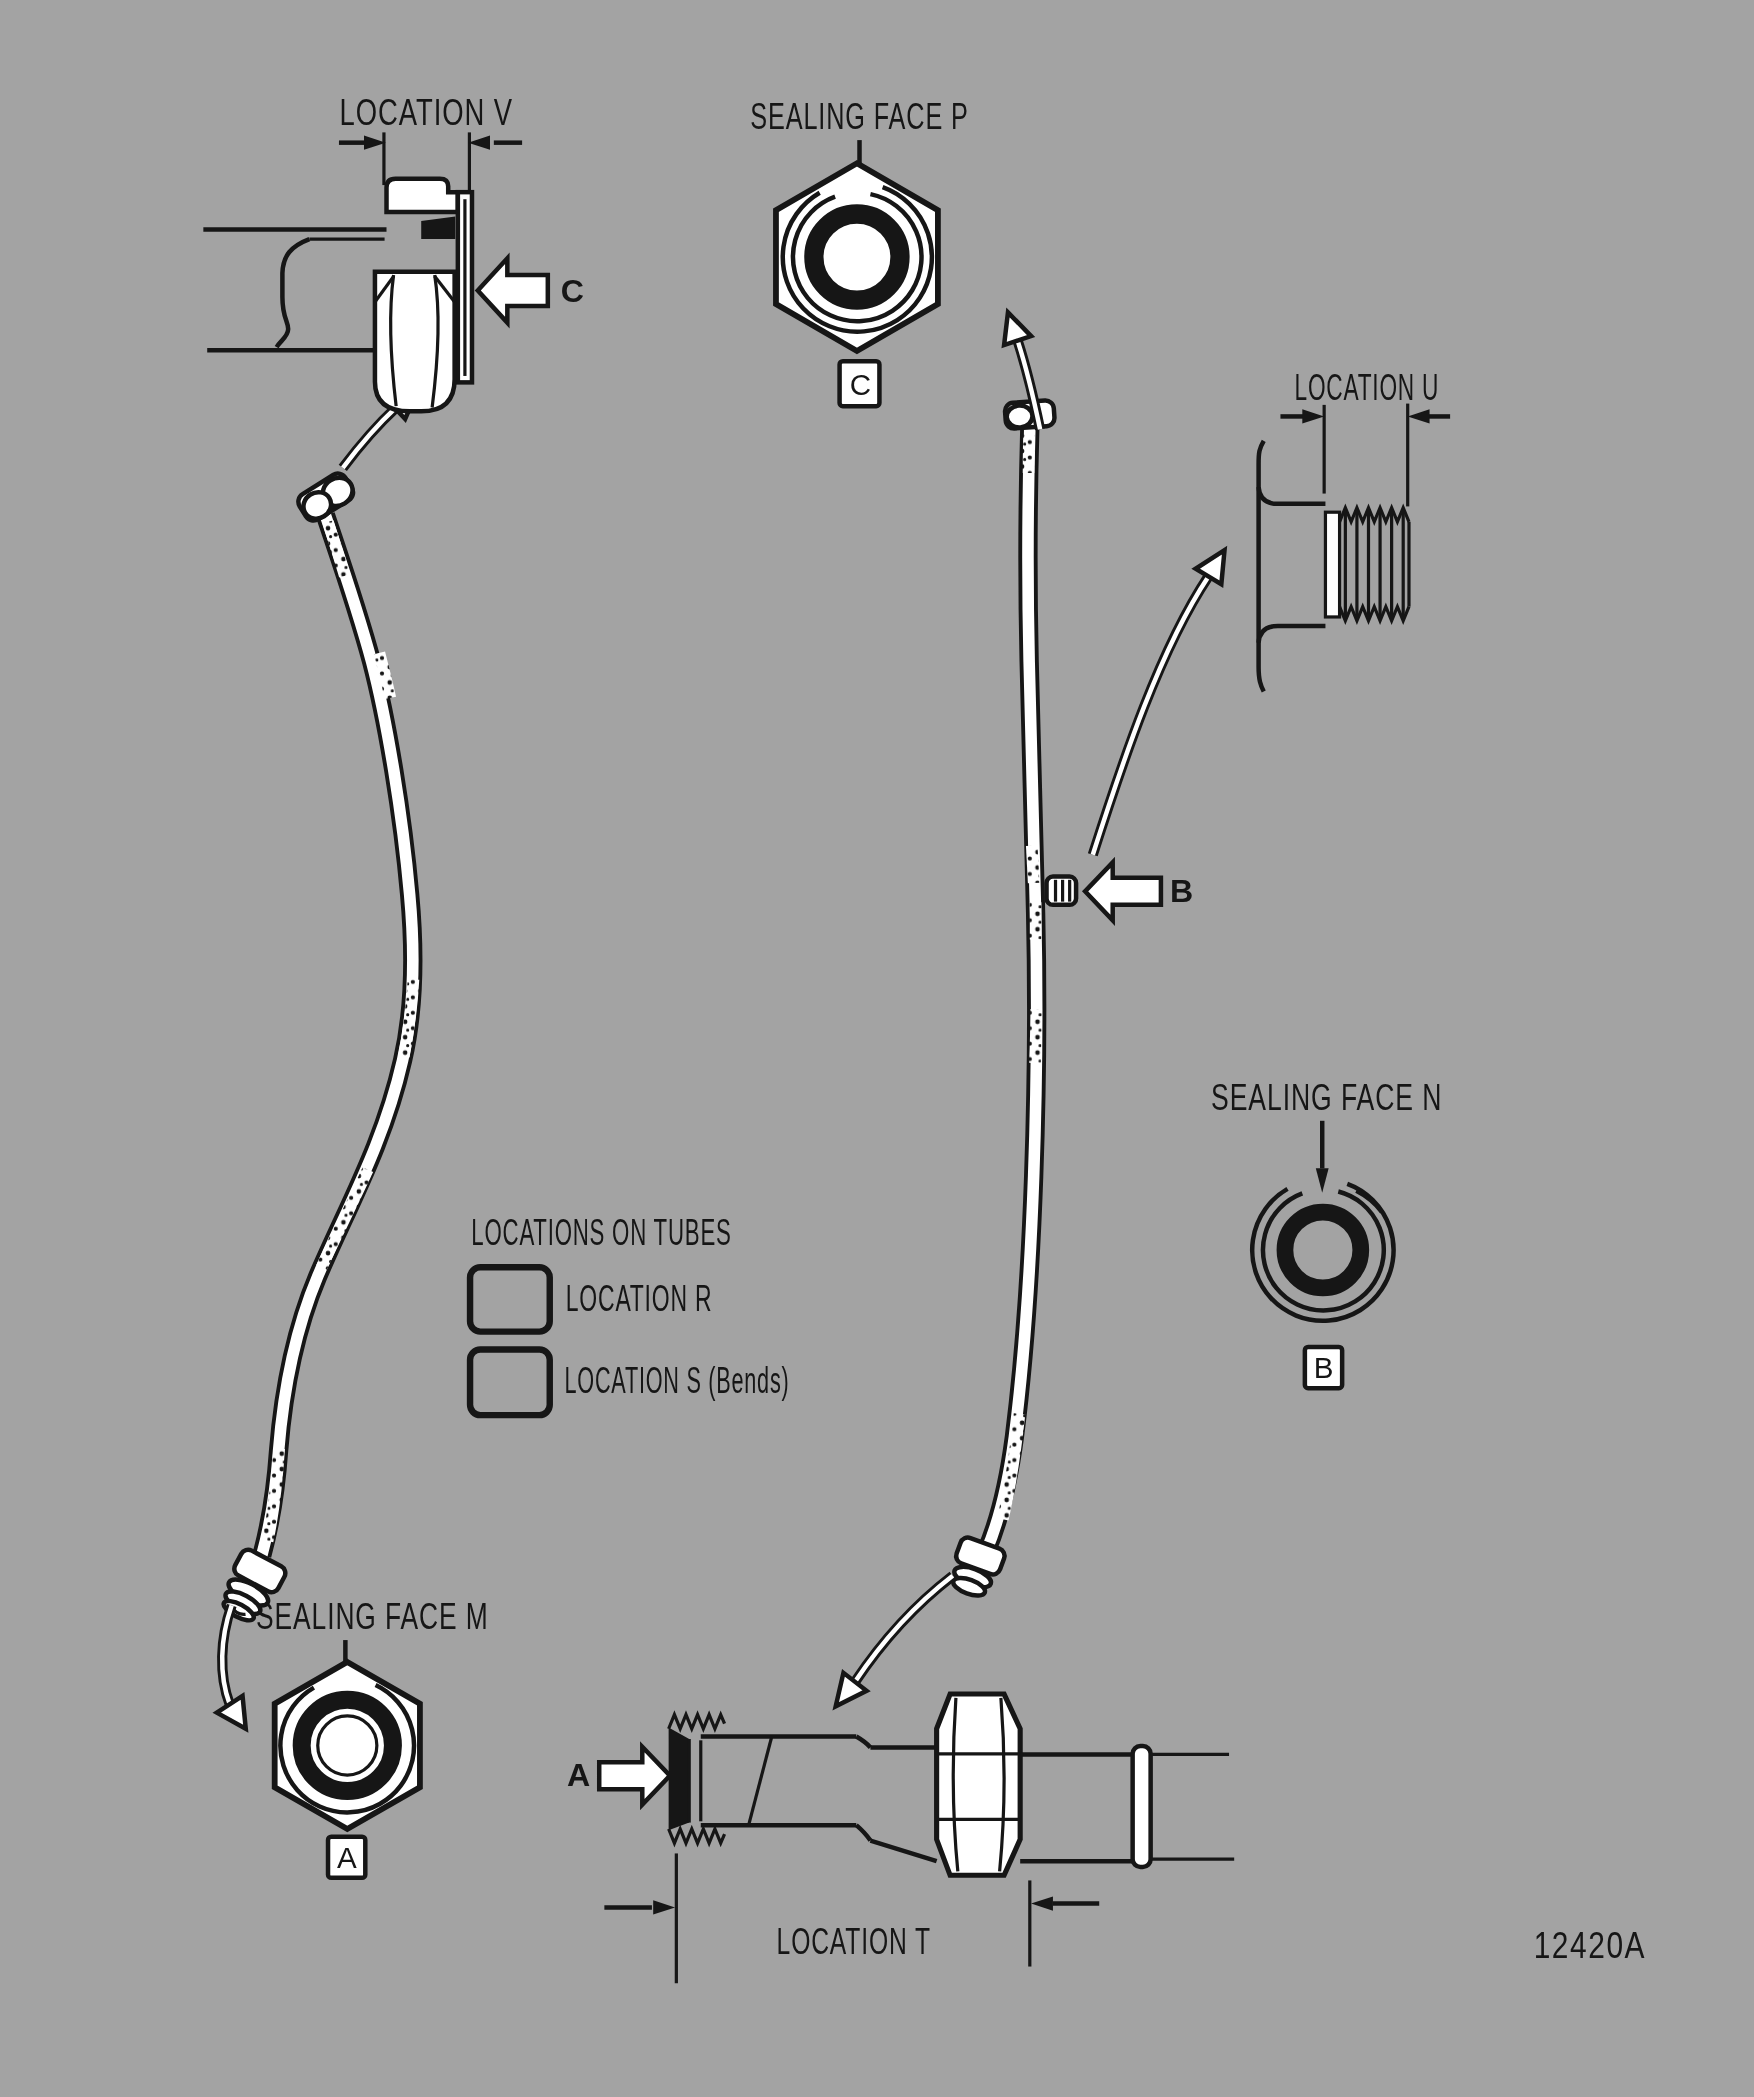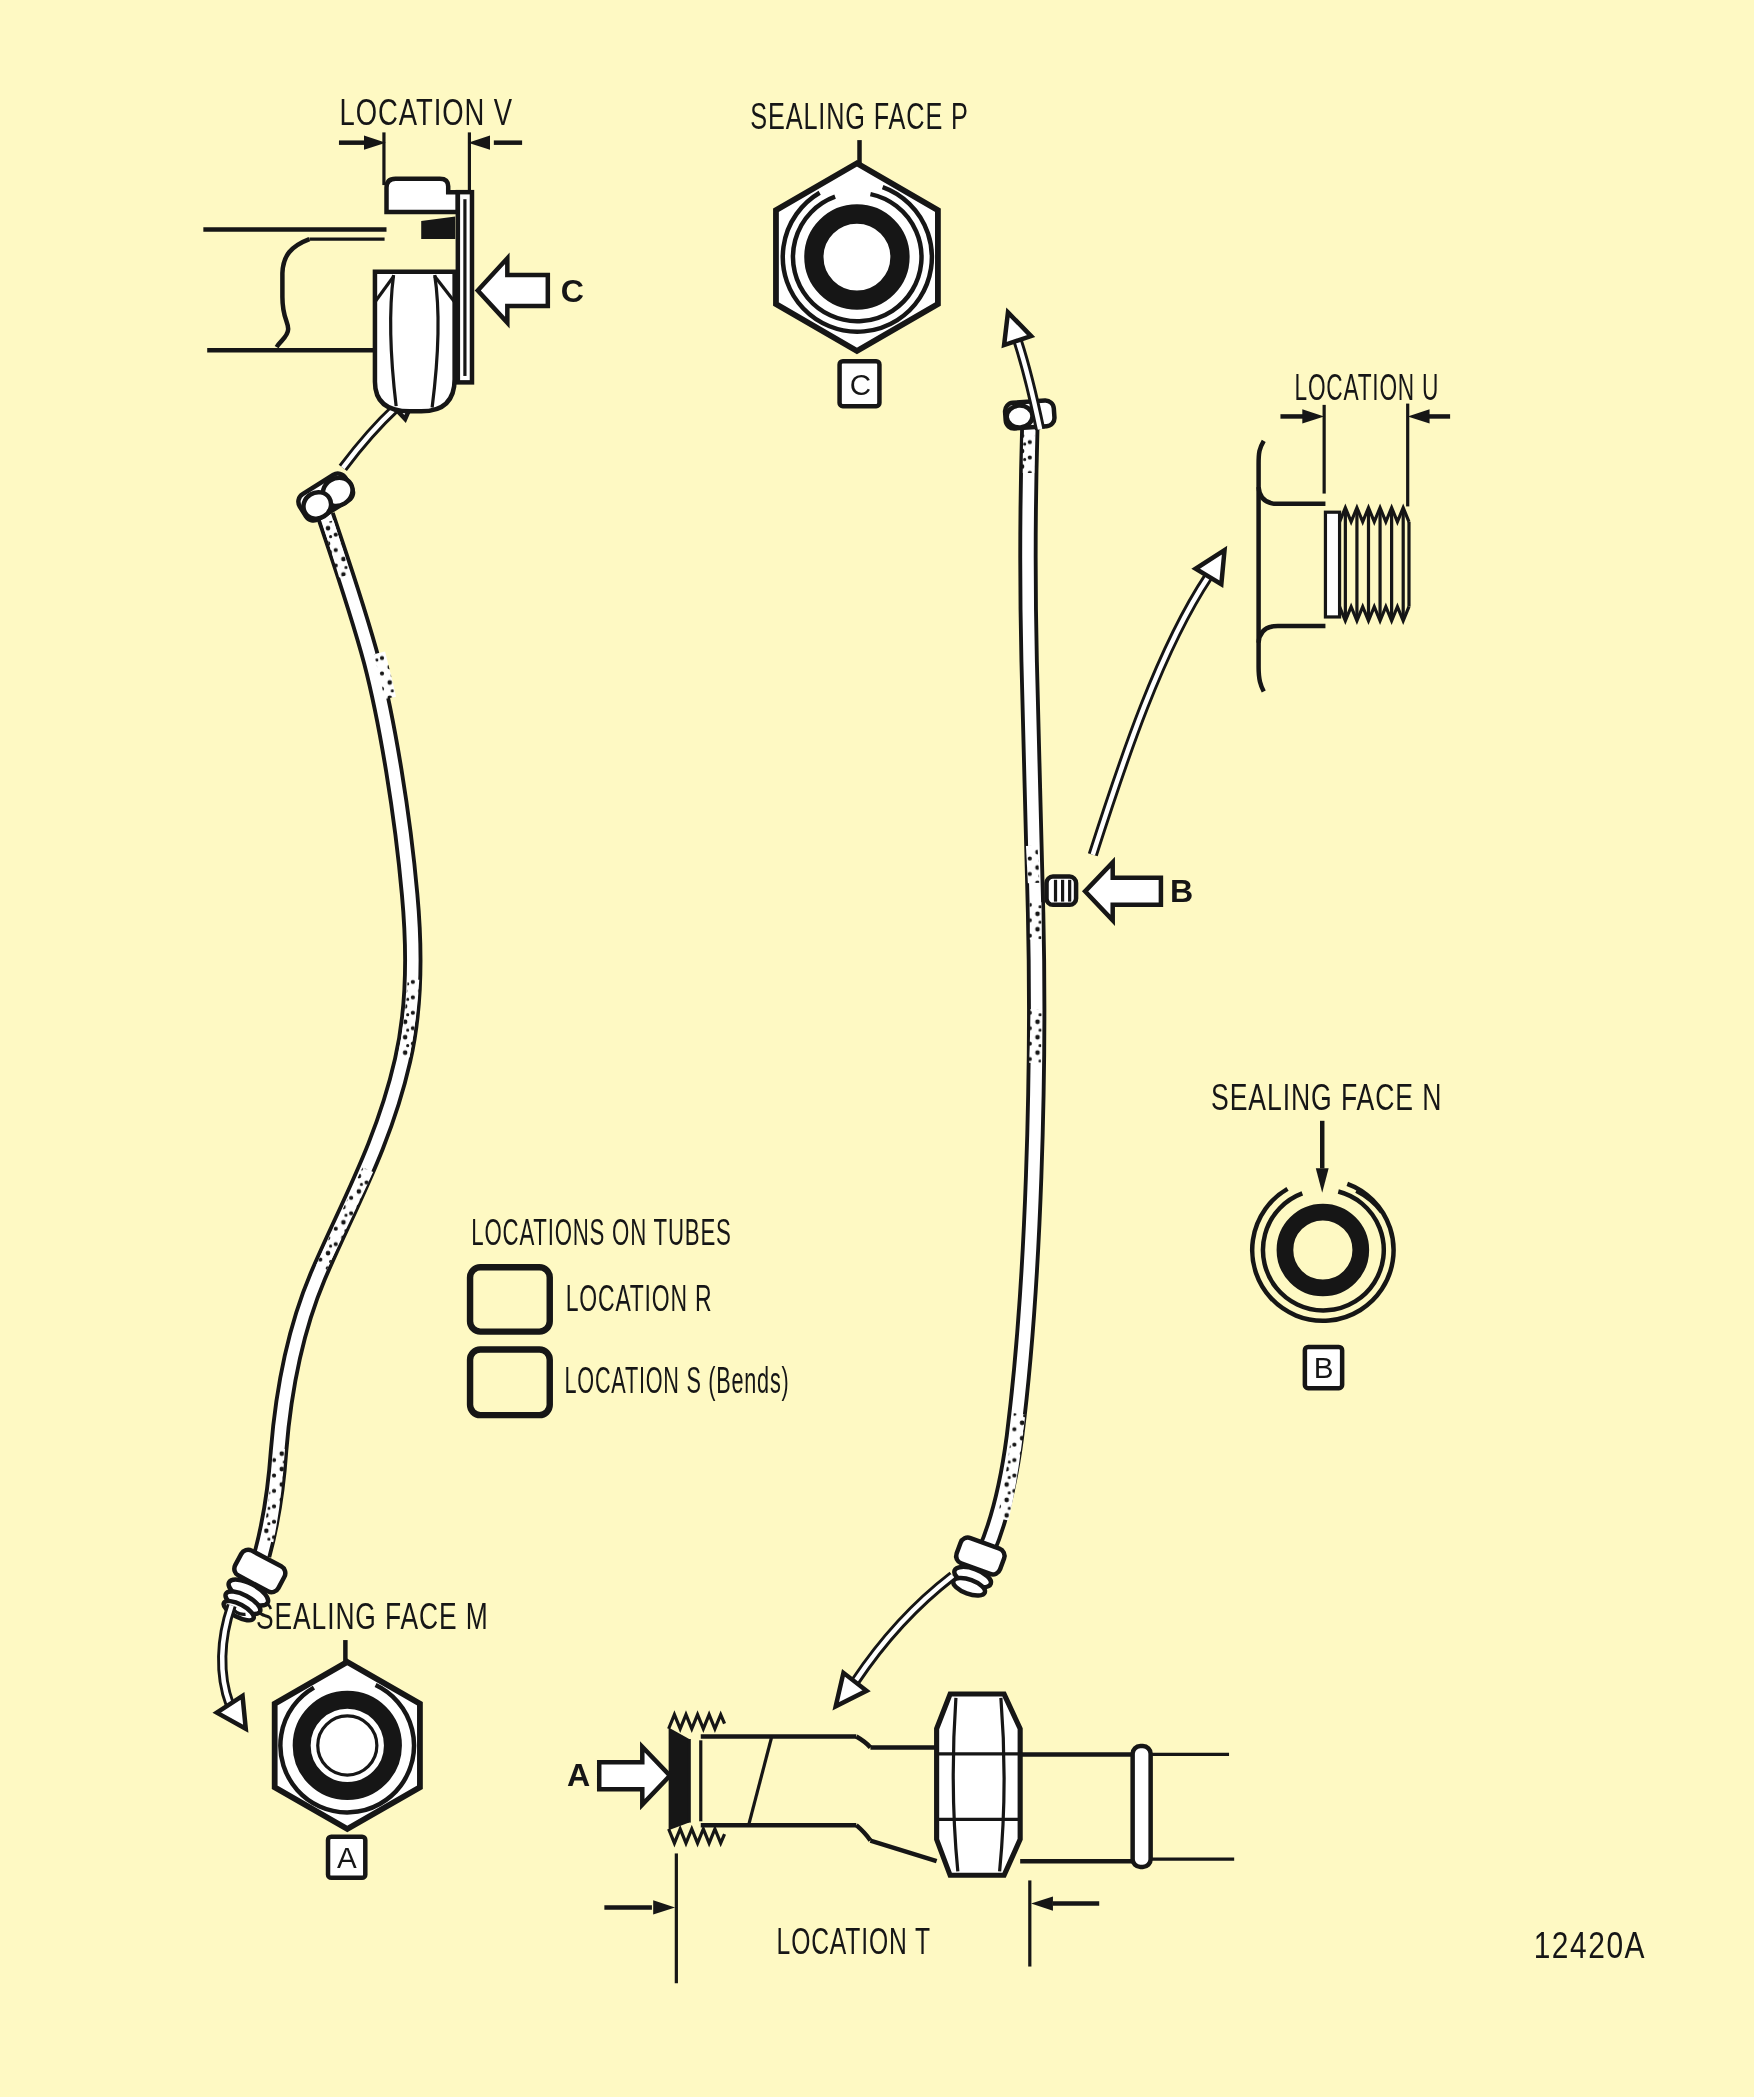--- a/index.html
+++ b/index.html
@@ -1,16 +1,16 @@
 <!DOCTYPE html>
 <html style="font-size:10.3px"><head>
 <meta charset="utf-8">
 <style>
   html,body{margin:0;padding:0;background:#ffffff;}
-  #page{position:relative;width:1755px;height:2097px;background:#fef9c3;overflow:hidden;}
+  #page{position:relative;width:1755px;height:2097px;background:#a3a3a3;overflow:hidden;}
   svg{position:absolute;left:0;top:0;}
   text{font-family:"Liberation Sans", sans-serif;fill:#161616;letter-spacing:2px;}
   .lbl{font-size:58px;}
   .ref{font-size:50px;font-weight:bold;letter-spacing:0;}
   .boxref{font-size:46px;letter-spacing:0;}
   .fig{font-size:58px;letter-spacing:3px;}
   .ink{stroke:#161616;fill:none;}
   .inkfill{stroke:#161616;fill:#ffffff;}
   .solid{fill:#161616;stroke:none;}
   .thin{stroke-width:5px;}

